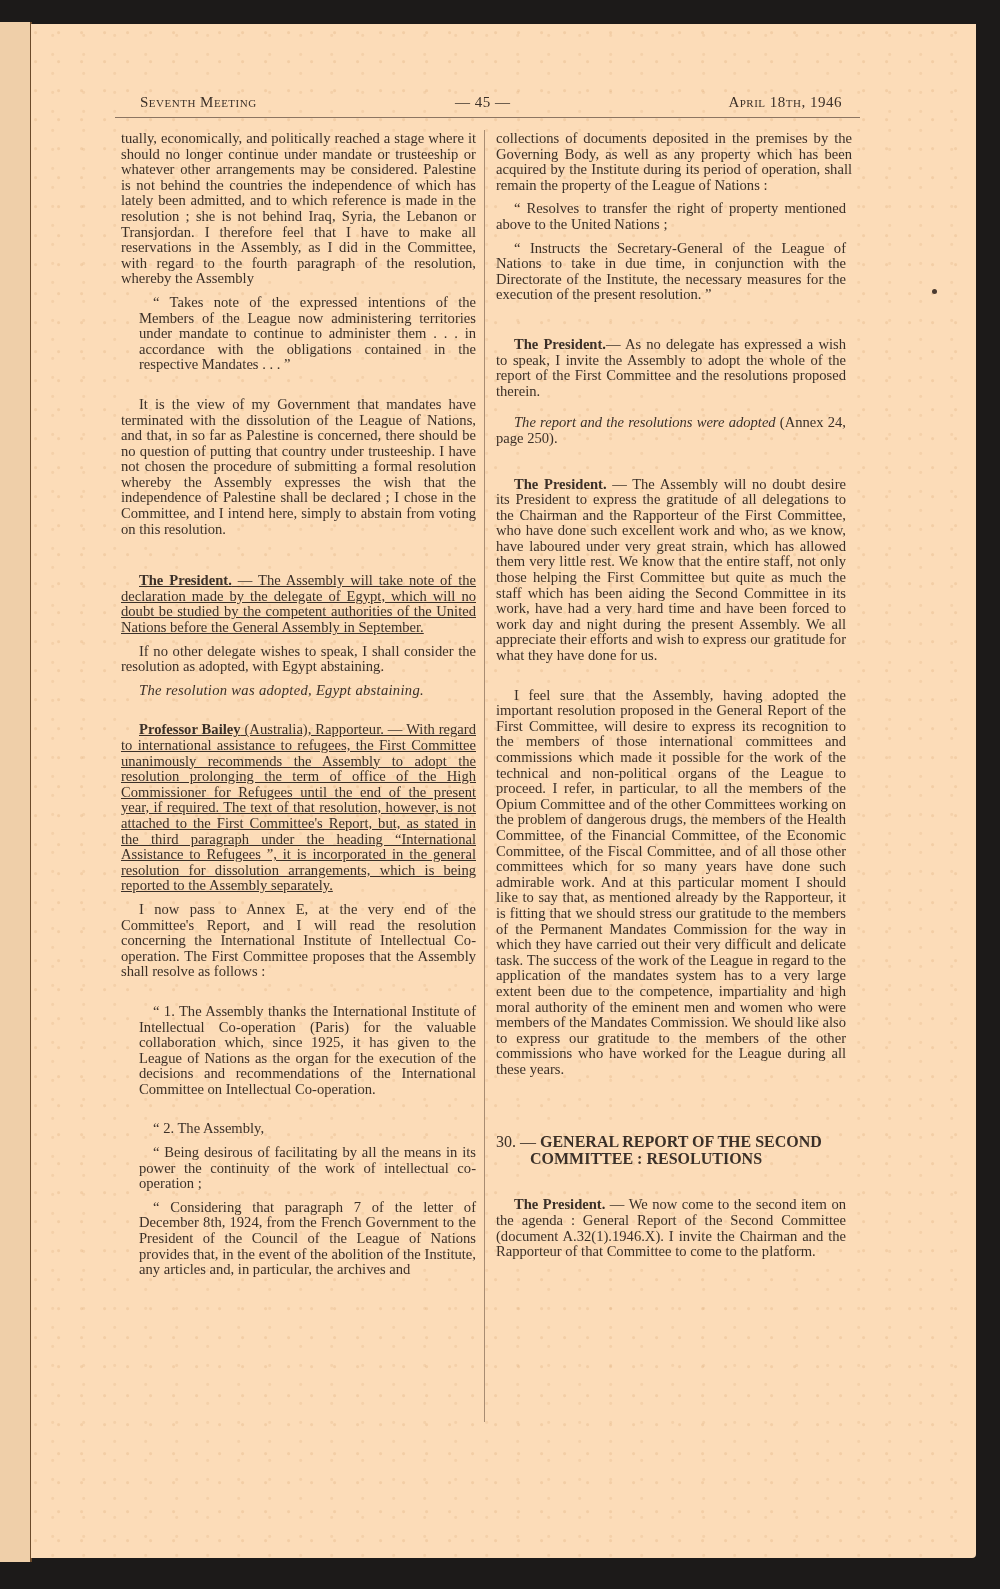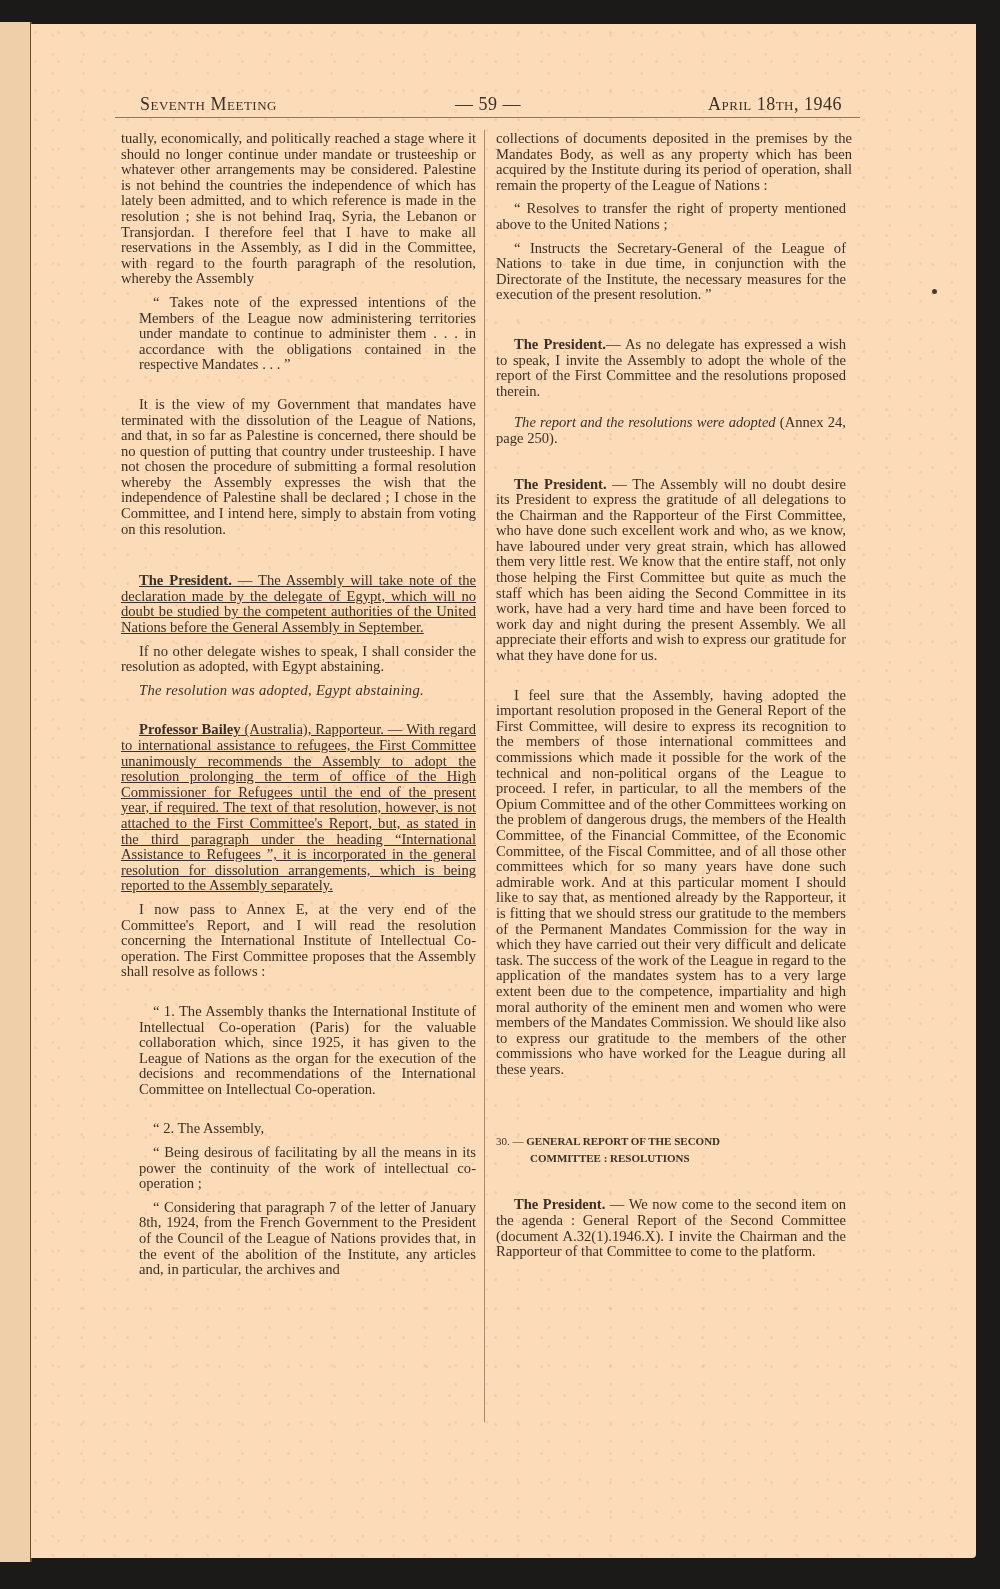--- a/index.html
+++ b/index.html
@@ -17,21 +17,21 @@
     position:absolute; left:31px; top:24px; width:945px; height:1534px;
     background:#fcdcb8;
     background-image:
       radial-gradient(circle at 20% 30%, rgba(200,140,80,.18) 0 1px, transparent 2px),
       radial-gradient(circle at 70% 60%, rgba(200,140,80,.15) 0 1px, transparent 2px);
     background-size: 23px 29px, 31px 19px;
     border-bottom-right-radius:4px;
   }
   .header {
     position:absolute; left:110px; top:90px; width:740px; height:24px;
-    font-size:18px; letter-spacing:.5px;
+    font-size:15px; letter-spacing:.5px;
   }
   .header .left  { position:absolute; left:30px; top:4px; font-variant:small-caps; }
   .header .mid   { position:absolute; left:345px; top:4px; }
   .header .right { position:absolute; right:8px; top:4px; font-variant:small-caps; }
   .header-rule {
     position:absolute; left:115px; top:117px; width:745px; height:1px; background:#8c7562;
   }
   .col {
     position:absolute; top:131px; font-size:14.6px; line-height:15.6px;
     text-align:justify; hyphens:none;
@@ -42,64 +42,64 @@
     position:absolute; left:484px; top:130px; width:1px; height:1292px; background:#a88c72;
   }
   p { margin:0 0 8px 0; text-indent:18px; }
   p.noind { text-indent:0; }
   p.quote { margin-left:18px; text-indent:14px; }
   p.italic { font-style:italic; letter-spacing:.3px; }
   .spk { font-weight:bold; }
   .gap-l { margin-top:24px;text-decoration:underline; }
   .gap-m { margin-top:24px; }
   .section-head {
-    font-weight:bold; font-size:11px; line-height:17px; margin:56px 0 30px 0;
+    font-weight:bold; font-size:16px; line-height:17px; margin:56px 0 30px 0;
     text-indent:0; text-align:left;
   }
   .section-head .num { font-weight:normal; }
   .section-head .l2 { display:block; padding-left:34px; }
   .speck {
     position:absolute; left:932px; top:289px; width:5px; height:5px; border-radius:50%;
     background:#4a3a30;
   }
 </style>
 </head>
 <body>
 
 <div class="prev-page"></div>
 
 <div class="page"></div>
 <div class="speck"></div>
 
 <div class="header">
   <span class="left">Seventh Meeting</span>
-  <span class="mid">— 59 —</span>
+  <span class="mid">— 45 —</span>
   <span class="right">April 18th, 1946</span>
 </div>
 <div class="header-rule"></div>
 
 <div class="col-divider"></div>
 
 <div class="col col-left">
   <p class="noind">tually, economically, and politically reached a stage where it should no longer continue under mandate or trusteeship or whatever other arrangements may be considered.  Palestine is not behind the countries the independence of which has lately been admitted, and to which reference is made in the resolution ; she is not behind Iraq, Syria, the Lebanon or Transjordan.  I therefore feel that I have to make all reservations in the Assembly, as I did in the Committee, with regard to the fourth paragraph of the resolution, whereby the Assembly</p>
   <p class="quote">“ Takes note of the expressed intentions of the Members of the League now administering territories under mandate to continue to administer them . . . in accordance with the obligations contained in the respective Mandates . . . ”</p>
   <p class="gap-m">It is the view of my Government that mandates have terminated with the dissolution of the League of Nations, and that, in so far as Palestine is concerned, there should be no question of putting that country under trusteeship.  I have not chosen the procedure of submitting a formal resolution whereby the Assembly expresses the wish that the independence of Palestine shall be declared ;  I chose in the Committee, and I intend here, simply to abstain from voting on this resolution.</p>
   <p class="gap-l" style="margin-top:36px"><span class="spk">The President.</span><span> — The Assembly will take note of the declaration made by the delegate of Egypt, which will no doubt be studied by the competent authorities of the United Nations before the General Assembly in September.</span></p>
   <p>If no other delegate wishes to speak, I shall consider the resolution as adopted, with Egypt abstaining.</p>
   <p class="italic">The resolution was adopted, Egypt abstaining.</p>
   <p class="gap-l"><span class="spk">Professor Bailey</span><span> (Australia), Rapporteur. — With regard to international assistance to refugees, the First Committee unanimously recommends the Assembly to adopt the resolution prolonging the term of office of the High Commissioner for Refugees until the end of the present year, if required.  The text of that resolution, however, is not attached to the First Committee's Report, but, as stated in the third paragraph under the heading “International Assistance to Refugees ”, it is incorporated in the general resolution for dissolution arrangements, which is being reported to the Assembly separately.</span></p>
   <p>I now pass to Annex E, at the very end of the Committee's Report, and I will read the resolution concerning the International Institute of Intellectual Co-operation.  The First Committee proposes that the Assembly shall resolve as follows :</p>
   <p class="quote gap-m">“ 1. The Assembly thanks the International Institute of Intellectual Co-operation (Paris) for the valuable collaboration which, since 1925, it has given to the League of Nations as the organ for the execution of the decisions and recommendations of the International Committee on Intellectual Co-operation.</p>
   <p class="quote gap-m">“ 2. The Assembly,</p>
   <p class="quote">“ Being desirous of facilitating by all the means in its power the continuity of the work of intellectual co-operation ;</p>
-  <p class="quote">“ Considering that paragraph 7 of the letter of January 8th, 1924, from the French Government to the President of the Council of the League of Nations provides that, in the event of the abolition of the Institute, any articles and, in particular, the archives and</p>
+  <p class="quote">“ Considering that paragraph 7 of the letter of December 8th, 1924, from the French Government to the President of the Council of the League of Nations provides that, in the event of the abolition of the Institute, any articles and, in particular, the archives and</p>
 </div>
 
 <div class="col col-right">
-  <p class="noind" style="margin-right:-6px">collections of documents deposited in the premises by the Mandates Body, as well as any property which has been acquired by the Institute during its period of operation, shall remain the property of the League of Nations :</p>
+  <p class="noind" style="margin-right:-6px">collections of documents deposited in the premises by the Governing Body, as well as any property which has been acquired by the Institute during its period of operation, shall remain the property of the League of Nations :</p>
   <p>“ Resolves to transfer the right of property mentioned above to the United Nations ;</p>
   <p>“ Instructs the Secretary-General of the League of Nations to take in due time, in conjunction with the Directorate of the Institute, the necessary measures for the execution of the present resolution. ”</p>
   <p style="margin-top:34px"><span class="spk">The President.</span><span>— As no delegate has expressed a wish to speak, I invite the Assembly to adopt the whole of the report of the First Committee and the resolutions proposed therein.</span></p>
   <p style="margin-top:16px"><i>The report and the resolutions were adopted</i><span> (Annex 24, page 250).</span></p>
   <p style="margin-top:30px"><span class="spk">The President.</span><span> — The Assembly will no doubt desire its President to express the gratitude of all delegations to the Chairman and the Rapporteur of the First Committee, who have done such excellent work and who, as we know, have laboured under very great strain, which has allowed them very little rest.  We know that the entire staff, not only those helping the First Committee but quite as much the staff which has been aiding the Second Committee in its work, have had a very hard time and have been forced to work day and night during the present Assembly.  We all appreciate their efforts and wish to express our gratitude for what they have done for us.</span></p>
   <p class="gap-m">I feel sure that the Assembly, having adopted the important resolution proposed in the General Report of the First Committee, will desire to express its recognition to the members of those international committees and commissions which made it possible for the work of the technical and non-political organs of the League to proceed.  I refer, in particular, to all the members of the Opium Committee and of the other Committees working on the problem of dangerous drugs, the members of the Health Committee, of the Financial Committee, of the Economic Committee, of the Fiscal Committee, and of all those other committees which for so many years have done such admirable work.  And at this particular moment I should like to say that, as mentioned already by the Rapporteur, it is fitting that we should stress our gratitude to the members of the Permanent Mandates Commission for the way in which they have carried out their very difficult and delicate task.  The success of the work of the League in regard to the application of the mandates system has to a very large extent been due to the competence, impartiality and high moral authority of the eminent men and women who were members of the Mandates Commission.  We should like also to express our gratitude to the members of the other commissions who have worked for the League during all these years.</p>
   <div class="section-head">
     <span class="num">30. —</span>
     <span>GENERAL REPORT OF THE SECOND</span>
     <span class="l2">COMMITTEE : RESOLUTIONS</span>

